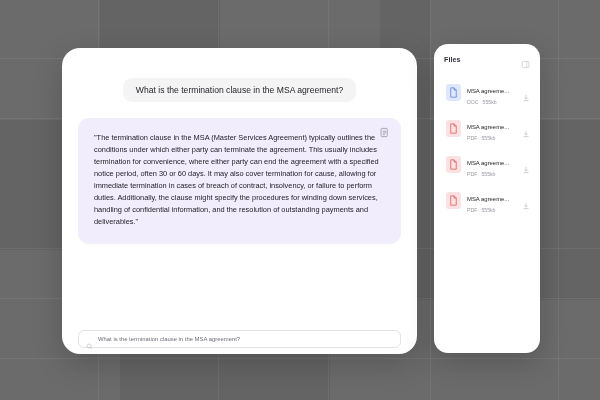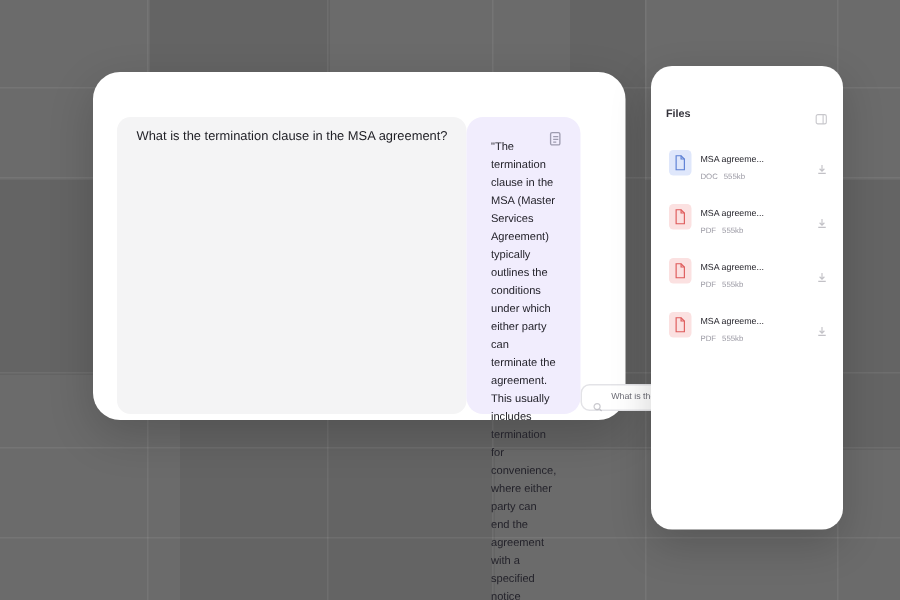--- a/index.html
+++ b/index.html
@@ -25,26 +25,27 @@
   }
   #bg .line {
     position: absolute;
     background: rgba(255,255,255,0.07);
   }
 
   
   #chat-panel {
     position: absolute;
     left: 62px; top: 48px;
-    width: 355px; height: 232px;
+    width: 355px; height: 306px;
     background: #ffffff;
     border-radius: 18px;
     box-shadow: 0 10px 30px rgba(0,0,0,0.18);
     padding: 14px 16px 4px 16px;
     display: flex;
+    flex-direction: column;
   }
 
   .user-row {
     display: flex;
     justify-content: center;
     margin-top: 16px;
   }
   .user-bubble {
     background: #f4f4f5;
     border-radius: 9px;
@@ -97,25 +98,25 @@
     font-size: 5.9px;
     color: #6e6e77;
     white-space: nowrap;
     overflow: hidden;
   }
 
   
   #files-panel {
     position: absolute;
     left: 434px; top: 44px;
-    width: 128px; height: 309px;
+    width: 106px; height: 309px;
     background: #ffffff;
     border-radius: 14px;
     box-shadow: 0 10px 28px rgba(0,0,0,0.18);
-    padding: 27px 8px 8px 10px;
+    padding: 11px 8px 8px 10px;
   }
   .files-head {
     display: flex;
     align-items: center;
     justify-content: space-between;
     margin-bottom: 10px;
     padding-right: 2px;
   }
   .files-title {
     font-size: 7.2px;

